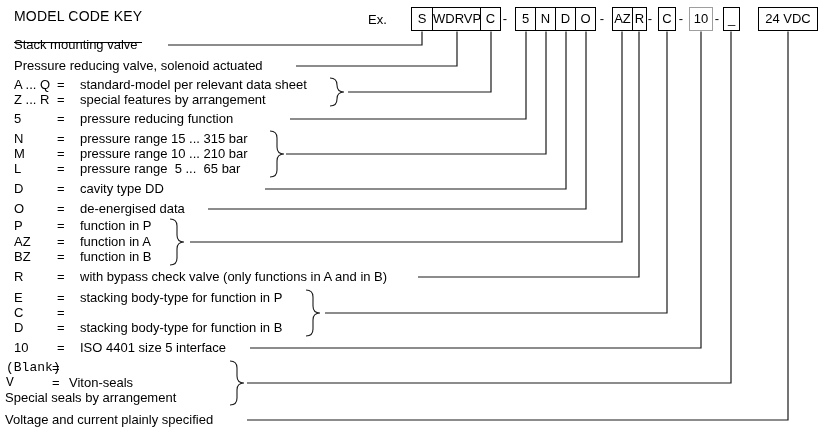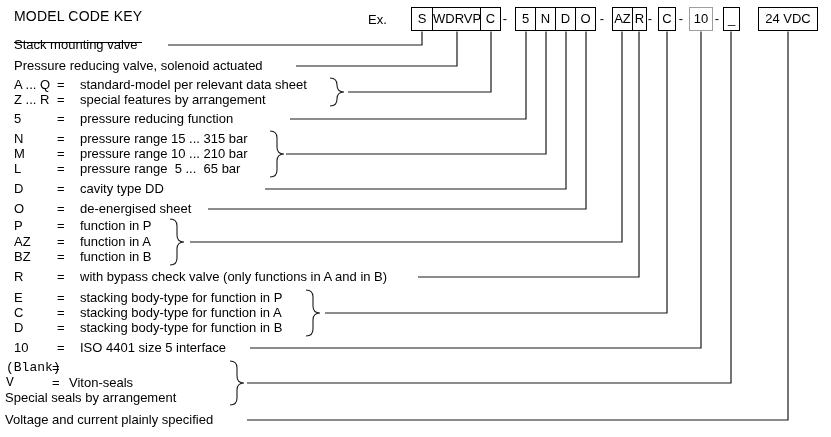--- a/index.html
+++ b/index.html
@@ -111,21 +111,21 @@
     <span class="desc">pressure range  5 ...  65 bar</span>
   </div>
   <div class="row" style="top:182px">
     <span class="lbl">D</span>
     <span class="eq">=</span>
     <span class="desc">cavity type DD</span>
   </div>
   <div class="row" style="top:202px">
     <span class="lbl">O</span>
     <span class="eq">=</span>
-    <span class="desc">de-energised sheet</span>
+    <span class="desc">de-energised data</span>
   </div>
   <div class="row" style="top:219px">
     <span class="lbl">P</span>
     <span class="eq">=</span>
     <span class="desc">function in P</span>
   </div>
   <div class="row" style="top:235px">
     <span class="lbl">AZ</span>
     <span class="eq">=</span>
     <span class="desc">function in A</span>
@@ -141,21 +141,20 @@
     <span class="desc">with bypass check valve (only functions in A and in B)</span>
   </div>
   <div class="row" style="top:291px">
     <span class="lbl">E</span>
     <span class="eq">=</span>
     <span class="desc">stacking body-type for function in P</span>
   </div>
   <div class="row" style="top:306px">
     <span class="lbl">C</span>
     <span class="eq">=</span>
-    <span class="desc">stacking body-type for function in A</span>
   </div>
   <div class="row" style="top:321px">
     <span class="lbl">D</span>
     <span class="eq">=</span>
     <span class="desc">stacking body-type for function in B</span>
   </div>
   <div class="row" style="top:341px">
     <span class="lbl">10</span>
     <span class="eq">=</span>
     <span class="desc">ISO 4401 size 5 interface</span>

